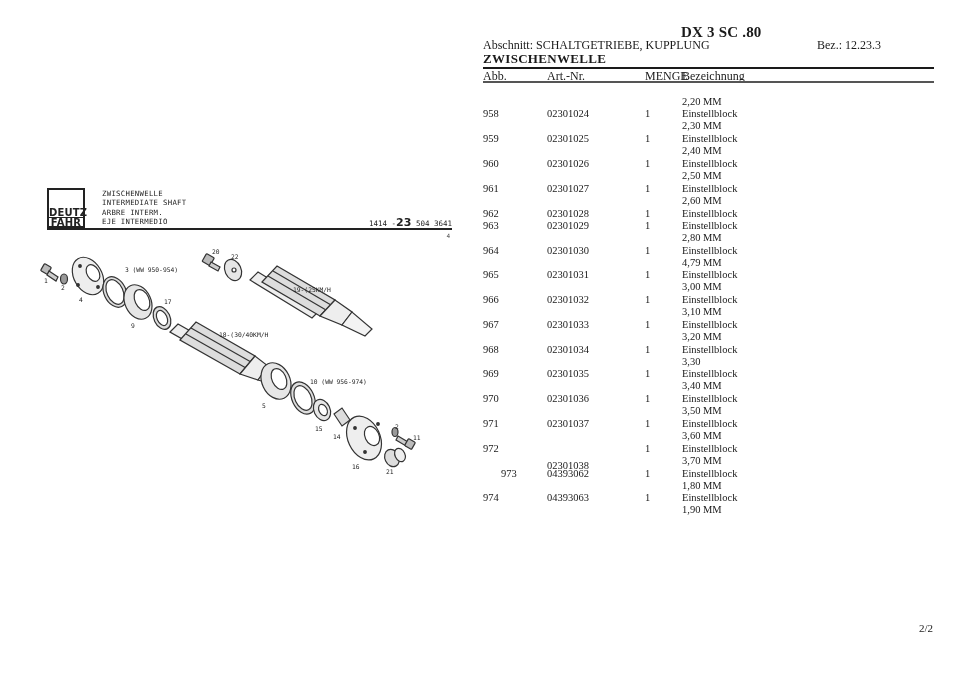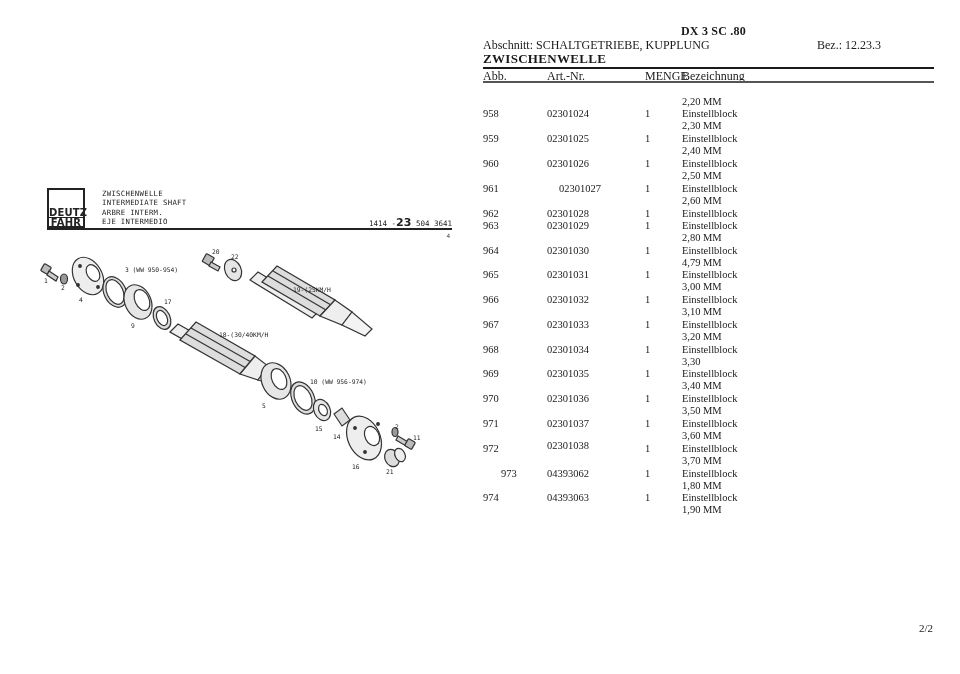--- a/index.html
+++ b/index.html
@@ -25,21 +25,21 @@
       position: absolute; right: 0; top: 28px; font-family: "DejaVu Sans Mono", monospace; font-size: 7.5px; color: #222; white-space: nowrap;
     }
     .drawing-no b { font-family: "DejaVu Sans", sans-serif; font-size: 11px; font-weight: bold; }
     .drawing-sub { position: absolute; right: 2px; top: 44px; font-family: "DejaVu Sans Mono", monospace; font-size: 6px; color: #444; }
     .callout {
       position: absolute; font-family: "DejaVu Sans Mono", monospace; font-size: 6.3px; color: #222; white-space: nowrap; line-height: 7px;
     }
     svg.parts { position: absolute; left: 0; top: 0; }
 
     
-    .model { position: absolute; left: 681px; top: 24px; font-weight: bold; font-size: 12px; letter-spacing: 0.2px; }
+    .model { position: absolute; left: 681px; top: 24px; font-weight: bold; font-size: 15px; letter-spacing: 0.2px; }
     .section { position: absolute; left: 483px; top: 38px; font-size: 12px; }
     .ref { position: absolute; left: 817px; top: 38px; font-size: 12px; }
     .group-title { position: absolute; left: 483px; top: 51px; font-weight: bold; font-size: 13px; letter-spacing: 0.3px; }
     .rule-top { position: absolute; left: 483px; top: 67px; width: 451px; height: 2px; background: #1a1a1a; }
     .rule-bottom { position: absolute; left: 483px; top: 81px; width: 451px; height: 2px; background: #555; }
     .col-head { position: absolute; top: 69px; font-weight: normal; font-size: 12px; }
     .list { position: absolute; left: 0; top: 0; }
     .row-cell { position: absolute; font-size: 10.5px; white-space: nowrap; line-height: 12px; }
     .page-num { position: absolute; left: 919px; top: 622px; font-size: 11px; }
   </style>
@@ -203,21 +203,21 @@
   </div>
   <div>
     <div class="row-cell" style="left:483px;top:158px;">960</div>
     <div class="row-cell" style="left:547px;top:158px;">02301026</div>
     <div class="row-cell" style="left:645px;top:158px;">1</div>
     <div class="row-cell" style="left:682px;top:158px;">Einstellblock</div>
     <div class="row-cell" style="left:682px;top:170px;">2,50 MM</div>
   </div>
   <div>
     <div class="row-cell" style="left:483px;top:183px;">961</div>
-    <div class="row-cell" style="left:547px;top:183px;margin-left:12px;">02301027</div>
+    <div class="row-cell" style="left:547px;top:183px;">02301027</div>
     <div class="row-cell" style="left:645px;top:183px;">1</div>
     <div class="row-cell" style="left:682px;top:183px;">Einstellblock</div>
     <div class="row-cell" style="left:682px;top:195px;">2,60 MM</div>
   </div>
   <div>
     <div class="row-cell" style="left:483px;top:208px;">962</div>
     <div class="row-cell" style="left:547px;top:208px;">02301028</div>
     <div class="row-cell" style="left:645px;top:208px;">1</div>
     <div class="row-cell" style="left:682px;top:208px;">Einstellblock</div>
   </div>
@@ -279,21 +279,21 @@
   </div>
   <div>
     <div class="row-cell" style="left:483px;top:418px;">971</div>
     <div class="row-cell" style="left:547px;top:418px;">02301037</div>
     <div class="row-cell" style="left:645px;top:418px;">1</div>
     <div class="row-cell" style="left:682px;top:418px;">Einstellblock</div>
     <div class="row-cell" style="left:682px;top:430px;">3,60 MM</div>
   </div>
   <div>
     <div class="row-cell" style="left:483px;top:443px;">972</div>
-    <div class="row-cell" style="left:547px;top:440px;">02301038</div>
+    <div class="row-cell" style="left:547px;top:460px;">02301038</div>
     <div class="row-cell" style="left:645px;top:443px;">1</div>
     <div class="row-cell" style="left:682px;top:443px;">Einstellblock</div>
     <div class="row-cell" style="left:682px;top:455px;">3,70 MM</div>
   </div>
   <div>
     <div class="row-cell" style="left:483px;top:468px;padding-left:18px;">973</div>
     <div class="row-cell" style="left:547px;top:468px;">04393062</div>
     <div class="row-cell" style="left:645px;top:468px;">1</div>
     <div class="row-cell" style="left:682px;top:468px;">Einstellblock</div>
     <div class="row-cell" style="left:682px;top:480px;">1,80 MM</div>

